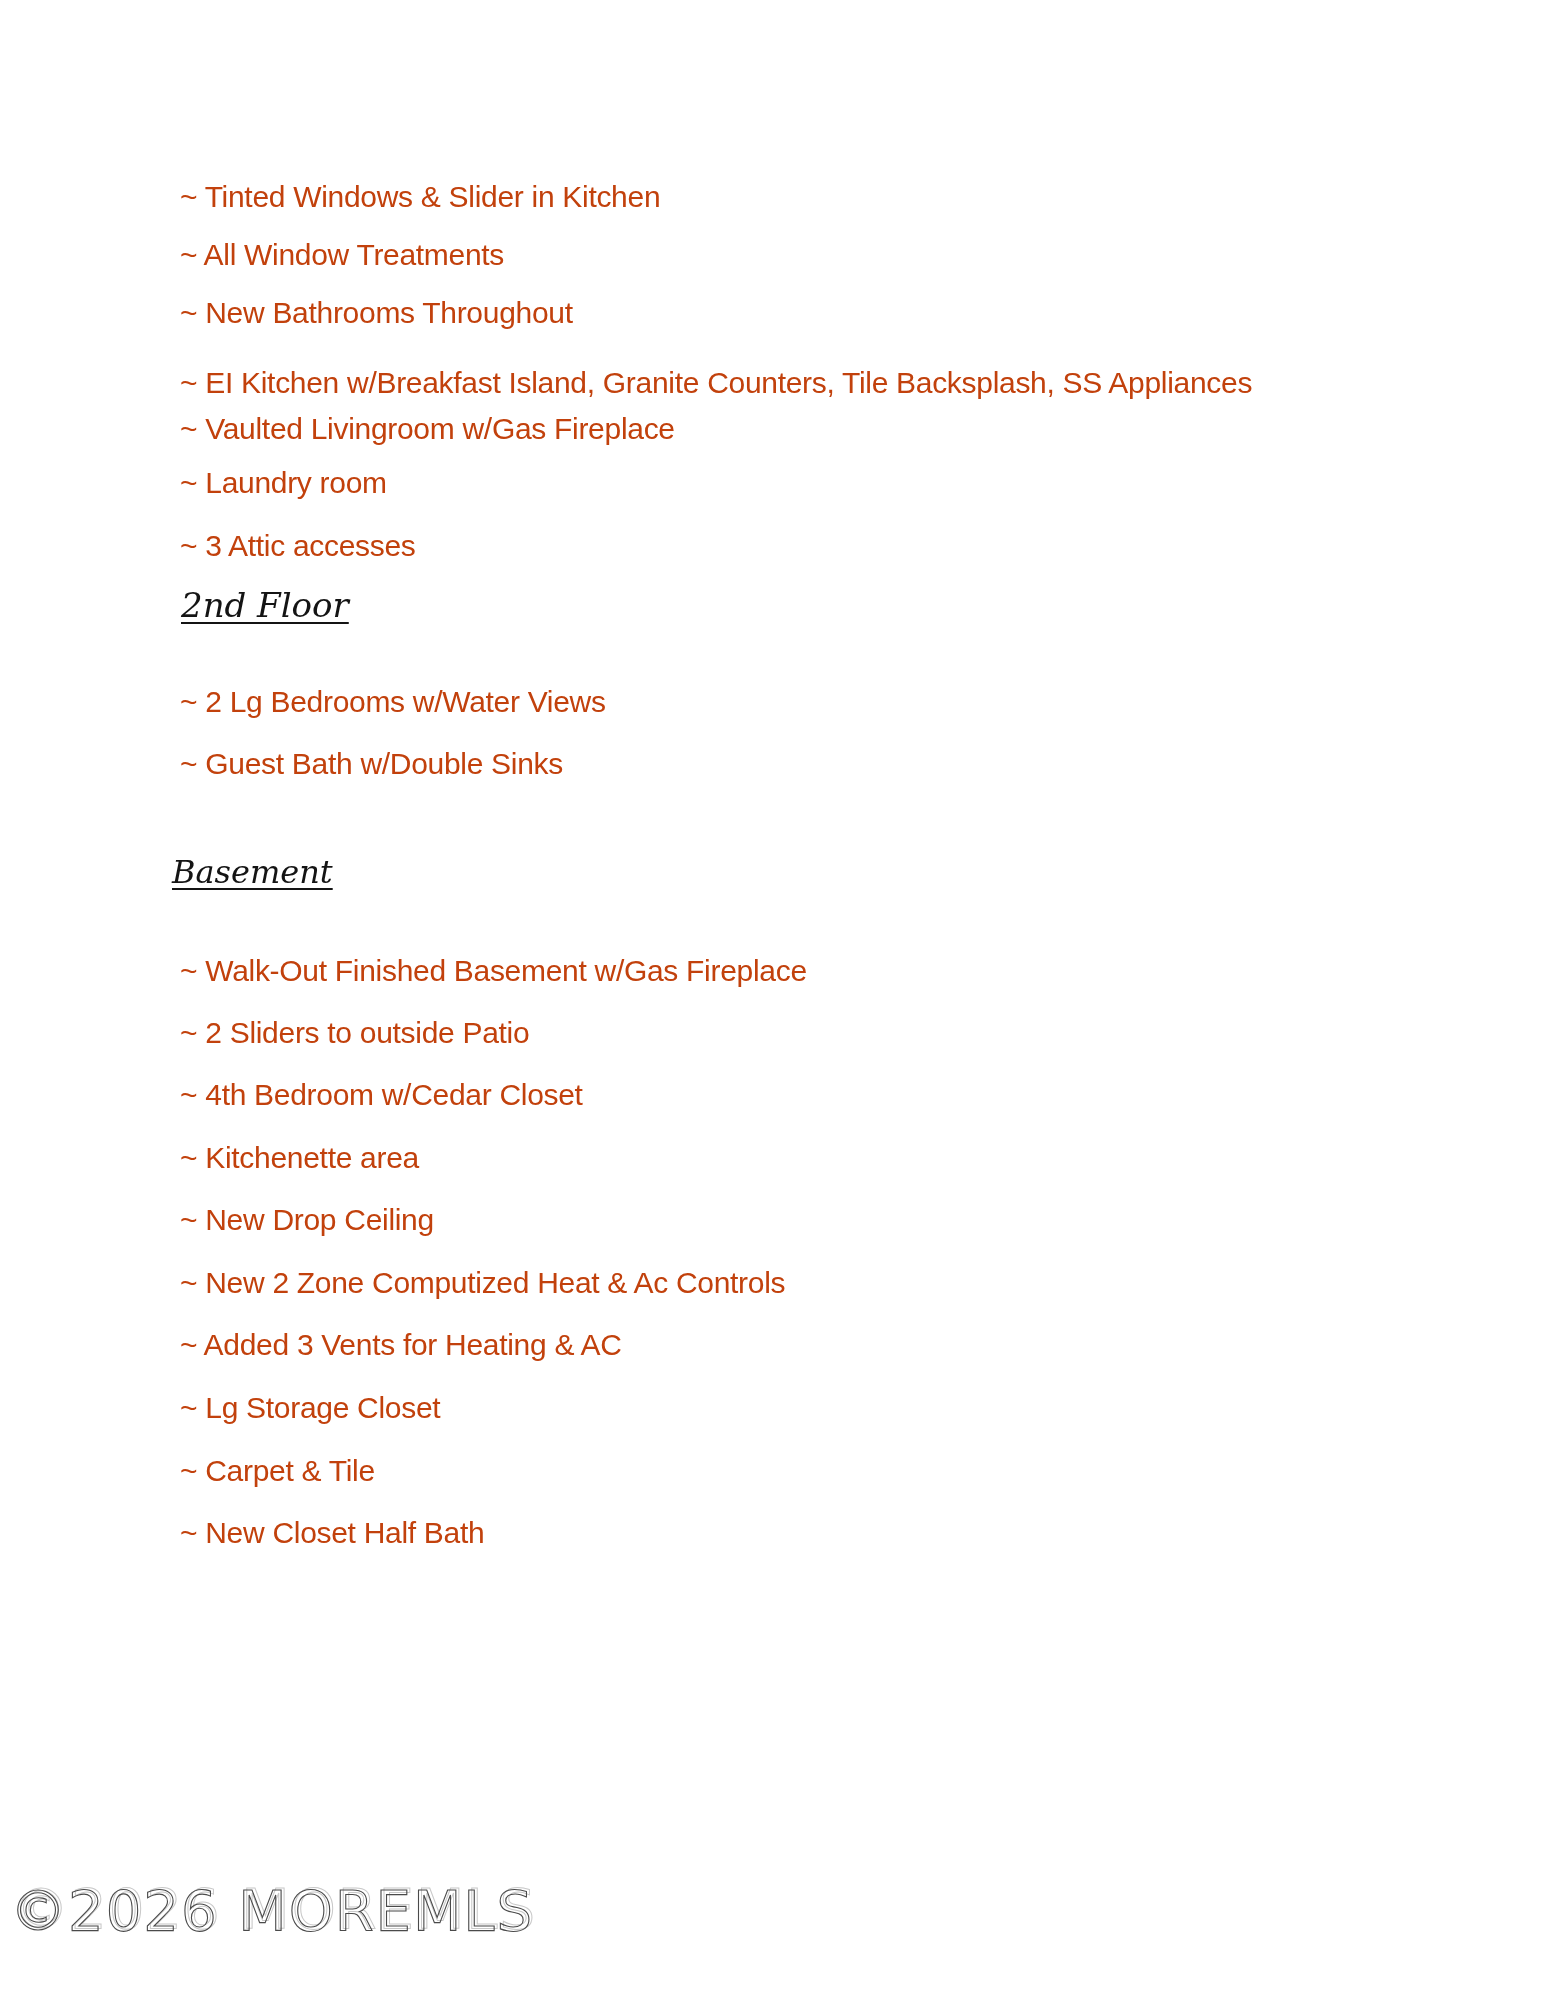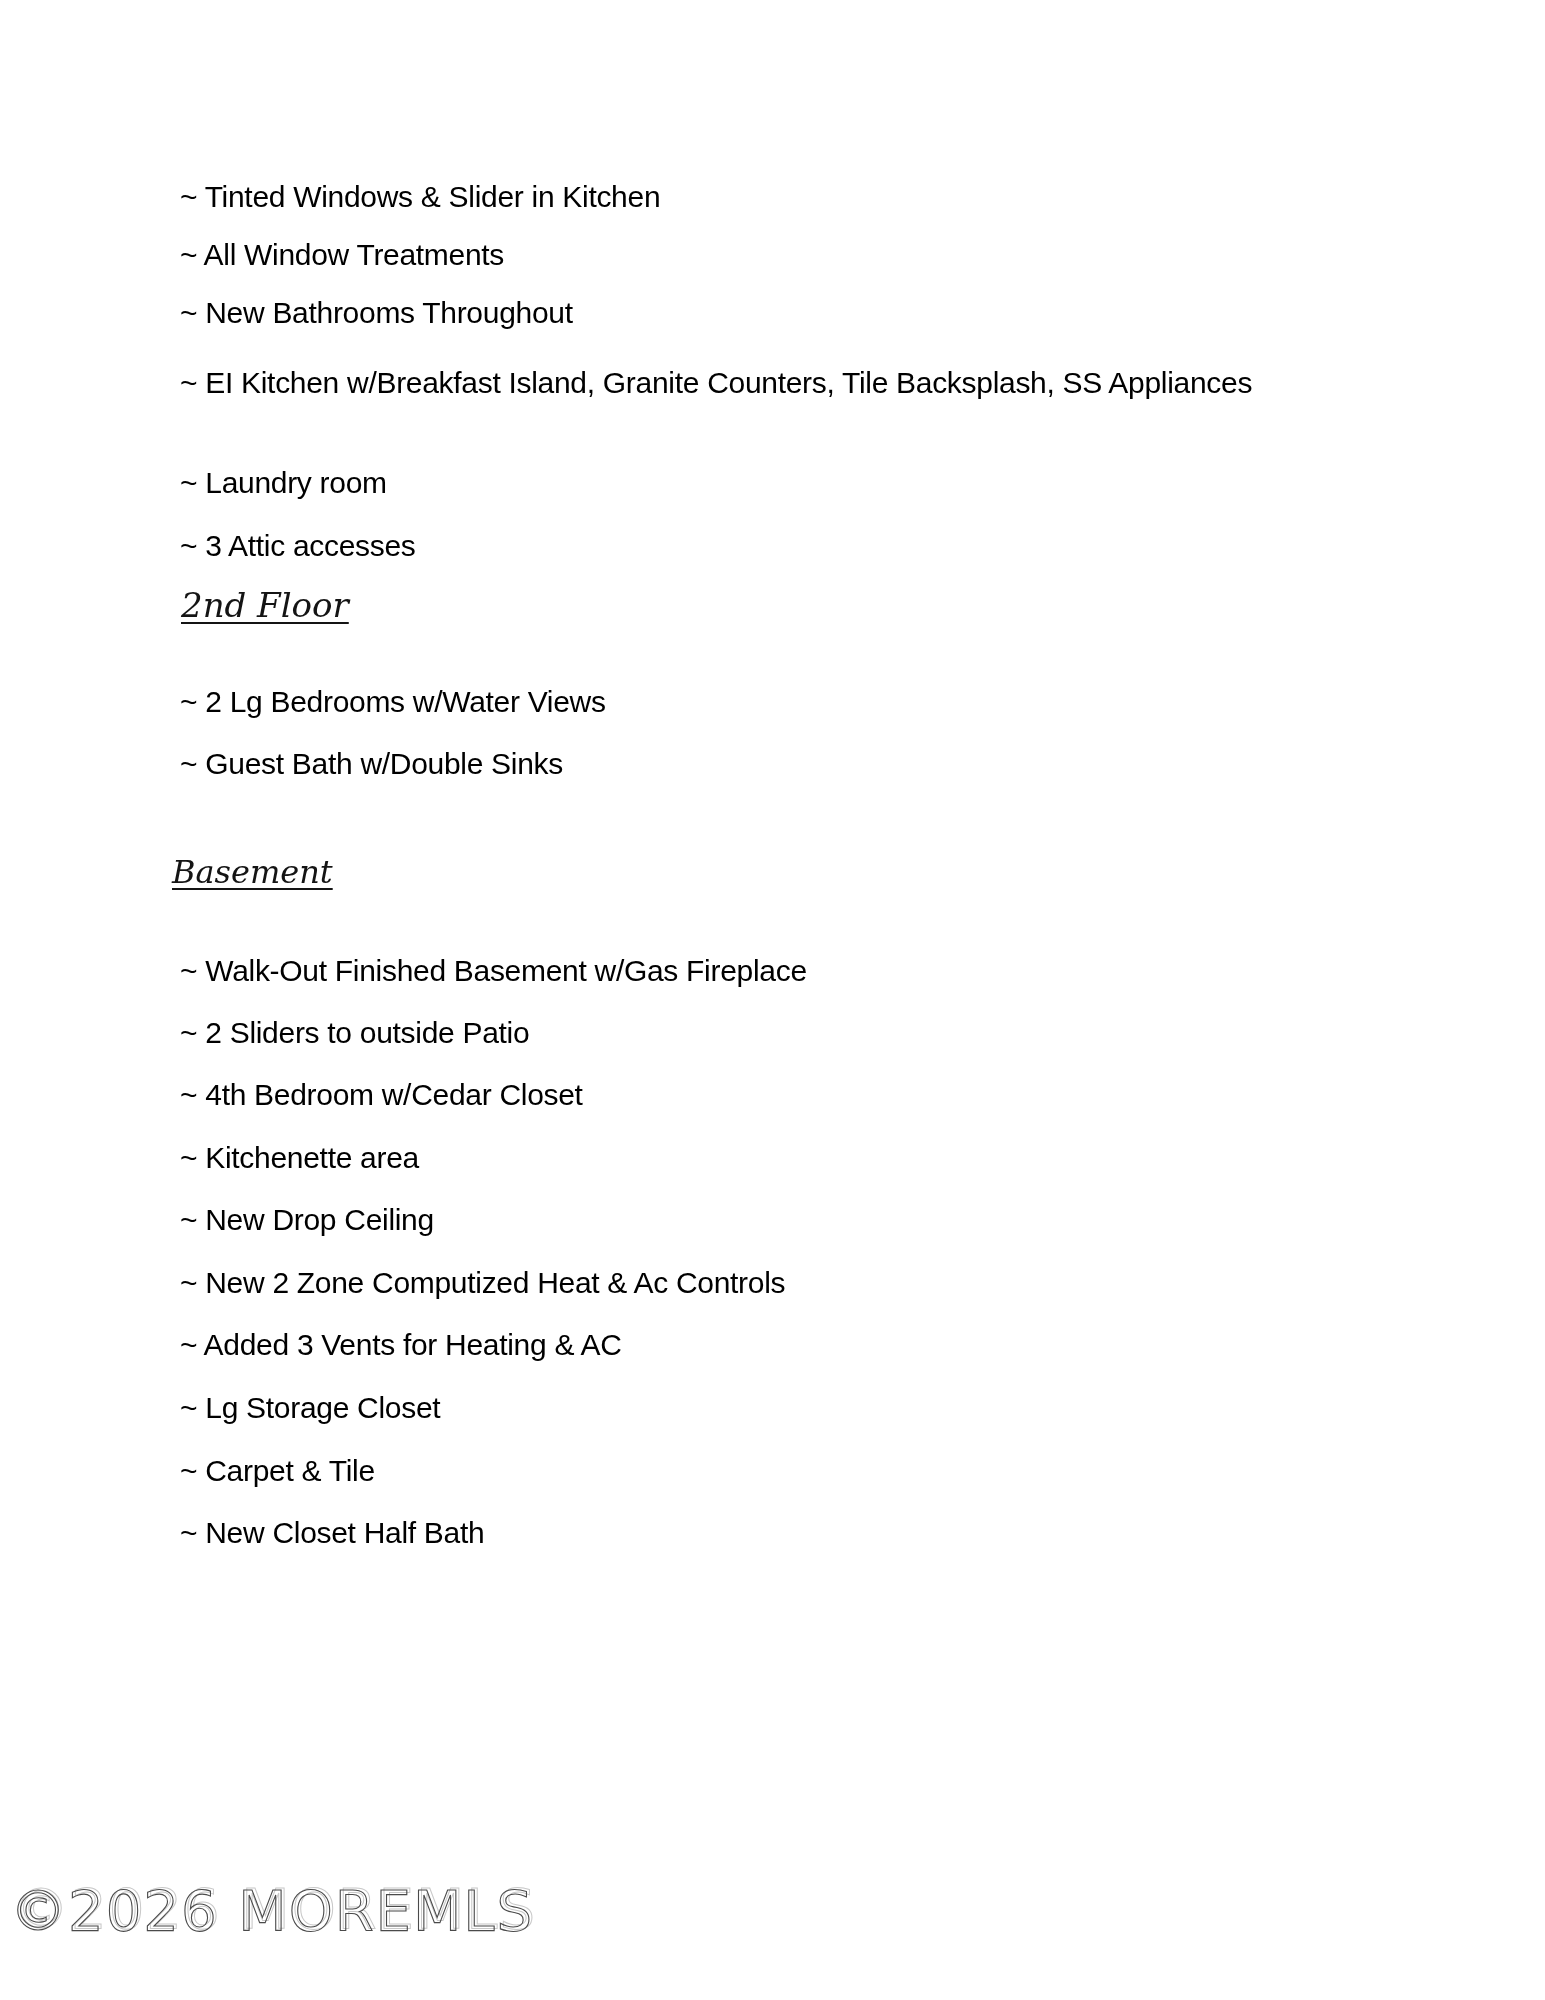--- a/index.html
+++ b/index.html
@@ -15,21 +15,21 @@
     overflow: hidden;
     font-family: "Liberation Sans", sans-serif;
     color: #1b1b1b;
   }
   .feature-line {
     position: absolute;
     left: 180px;
     font-size: 30px;
     line-height: 1;
     letter-spacing: -0.3px;
-    color: #000000;
+    color: #c2410c;
     white-space: nowrap;
   }
   .script-heading {
     position: absolute;
     font-family: "DejaVu Serif", serif;
     font-style: italic;
     text-decoration: underline;
     text-underline-offset: 5px;
     text-decoration-thickness: 1.5px;
     color: #141414;
@@ -62,20 +62,21 @@
 </style>
 </head>
 <body>
 
 <div class="page">
 
   <div class="feature-line" style="top:182px">~ Tinted Windows &amp; Slider in Kitchen</div>
   <div class="feature-line" style="top:240px">~ All Window Treatments</div>
   <div class="feature-line" style="top:298px">~ New Bathrooms Throughout</div>
   <div class="feature-line" style="top:368px">~ EI Kitchen w/Breakfast Island, Granite Counters, Tile Backsplash, SS Appliances</div>
+  <div class="feature-line" style="top:414px">~ Vaulted Livingroom w/Gas Fireplace</div>
   <div class="feature-line" style="top:468px">~ Laundry room</div>
   <div class="feature-line" style="top:531px">~ 3 Attic accesses</div>
 
   <div class="script-heading heading-2nd-floor">2nd Floor</div>
   <div class="feature-line" style="top:687px">~ 2 Lg Bedrooms w/Water Views</div>
   <div class="feature-line" style="top:749px">~ Guest Bath w/Double Sinks</div>
 
   <div class="script-heading heading-basement">Basement</div>
   <div class="feature-line" style="top:956px">~ Walk-Out Finished Basement w/Gas Fireplace</div>
   <div class="feature-line" style="top:1018px">~ 2 Sliders to outside Patio</div>

